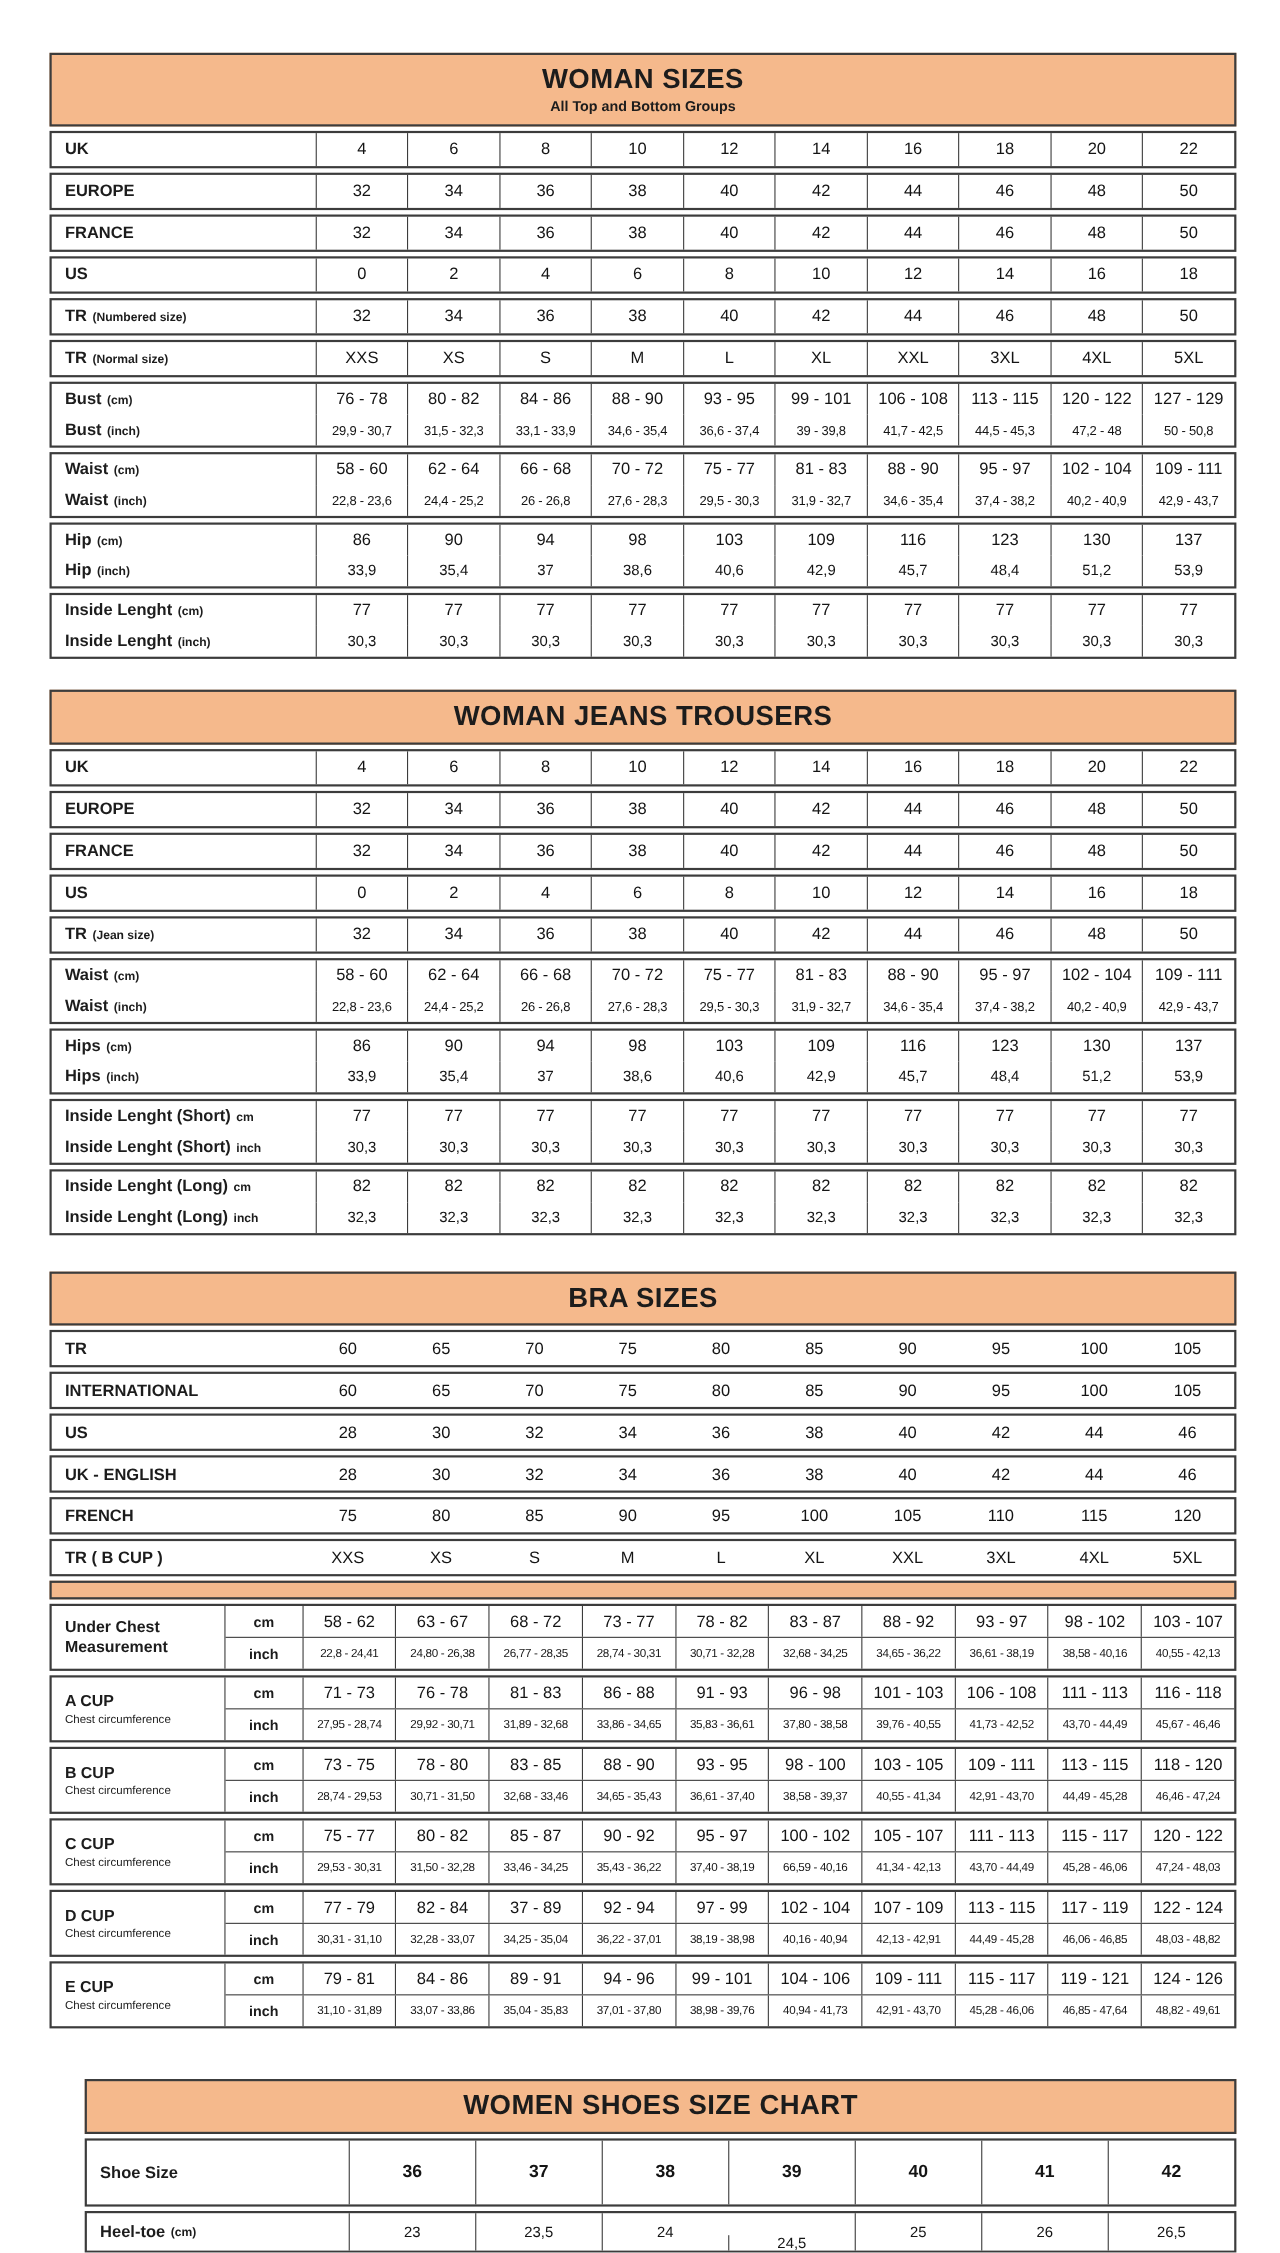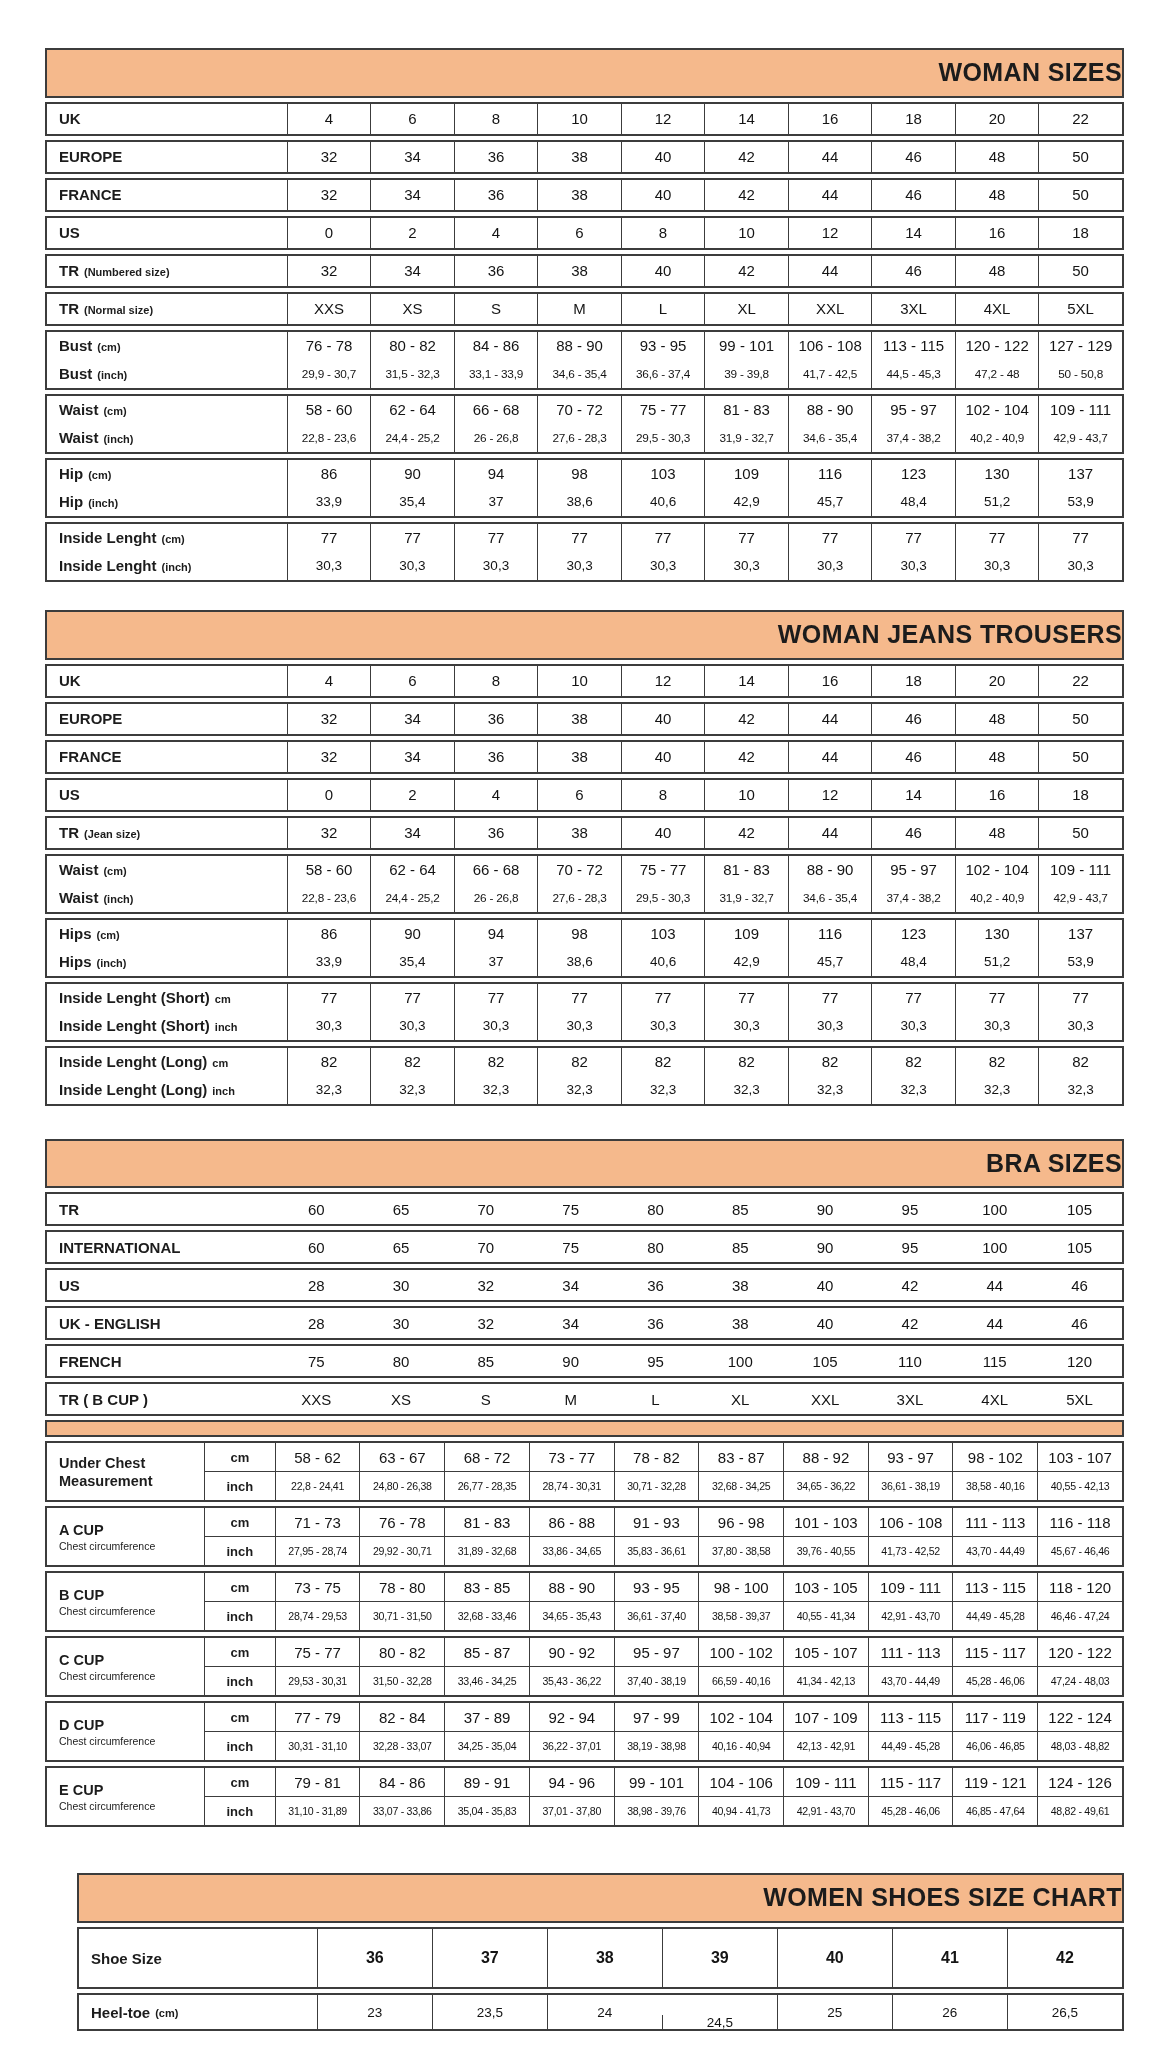--- a/index.html
+++ b/index.html
@@ -16,21 +16,21 @@
     overflow:hidden;
   }
   section{display:block;}
   #sec-woman-jeans-trousers{margin-top:28px;}
   #sec-bra-sizes{margin-top:33px;}
   #sec-women-shoes-size-chart{margin-top:46px;padding-left:32px;}
 
   .tbl-header{
     background:var(--accent);
     border:2px solid var(--border);
-    text-align:right;
+    text-align:center;
     padding:8px 0 9px 0;
     margin-bottom:4px;
   }
   .tbl-title{font-size:25px;font-weight:700;letter-spacing:.4px;line-height:1.15;}
   .tbl-subtitle{font-size:13px;font-weight:700;margin-top:2px;}
 
   .block{
     border:2px solid var(--border);
     margin-bottom:4px;
     background:#fff;
@@ -69,20 +69,21 @@
   .cup-row + .cup-row{border-top:1px solid var(--border);}
   .unit-cell{font-weight:700;font-size:13px;}
 </style>
 </head>
 <body>
 
 <div class="page">
   <section id="sec-woman-sizes">
       <div class="tbl-header">
         <div class="tbl-title">WOMAN SIZES</div>
+        <div class="tbl-subtitle">All Top and Bottom Groups</div>
       </div>
       <div class="block">
         <div class="row" style="height: 30px;">
           <div class="cell lbl-cell" style="width: 22.3%;">
             <span class="lbl-main">UK</span>
           </div>
           <div class="cell val v-lg bordered" style="width: 7.77%;">4</div>
           <div class="cell val v-lg bordered" style="width: 7.77%;">6</div>
           <div class="cell val v-lg bordered" style="width: 7.77%;">8</div>
           <div class="cell val v-lg bordered" style="width: 7.77%;">10</div>

